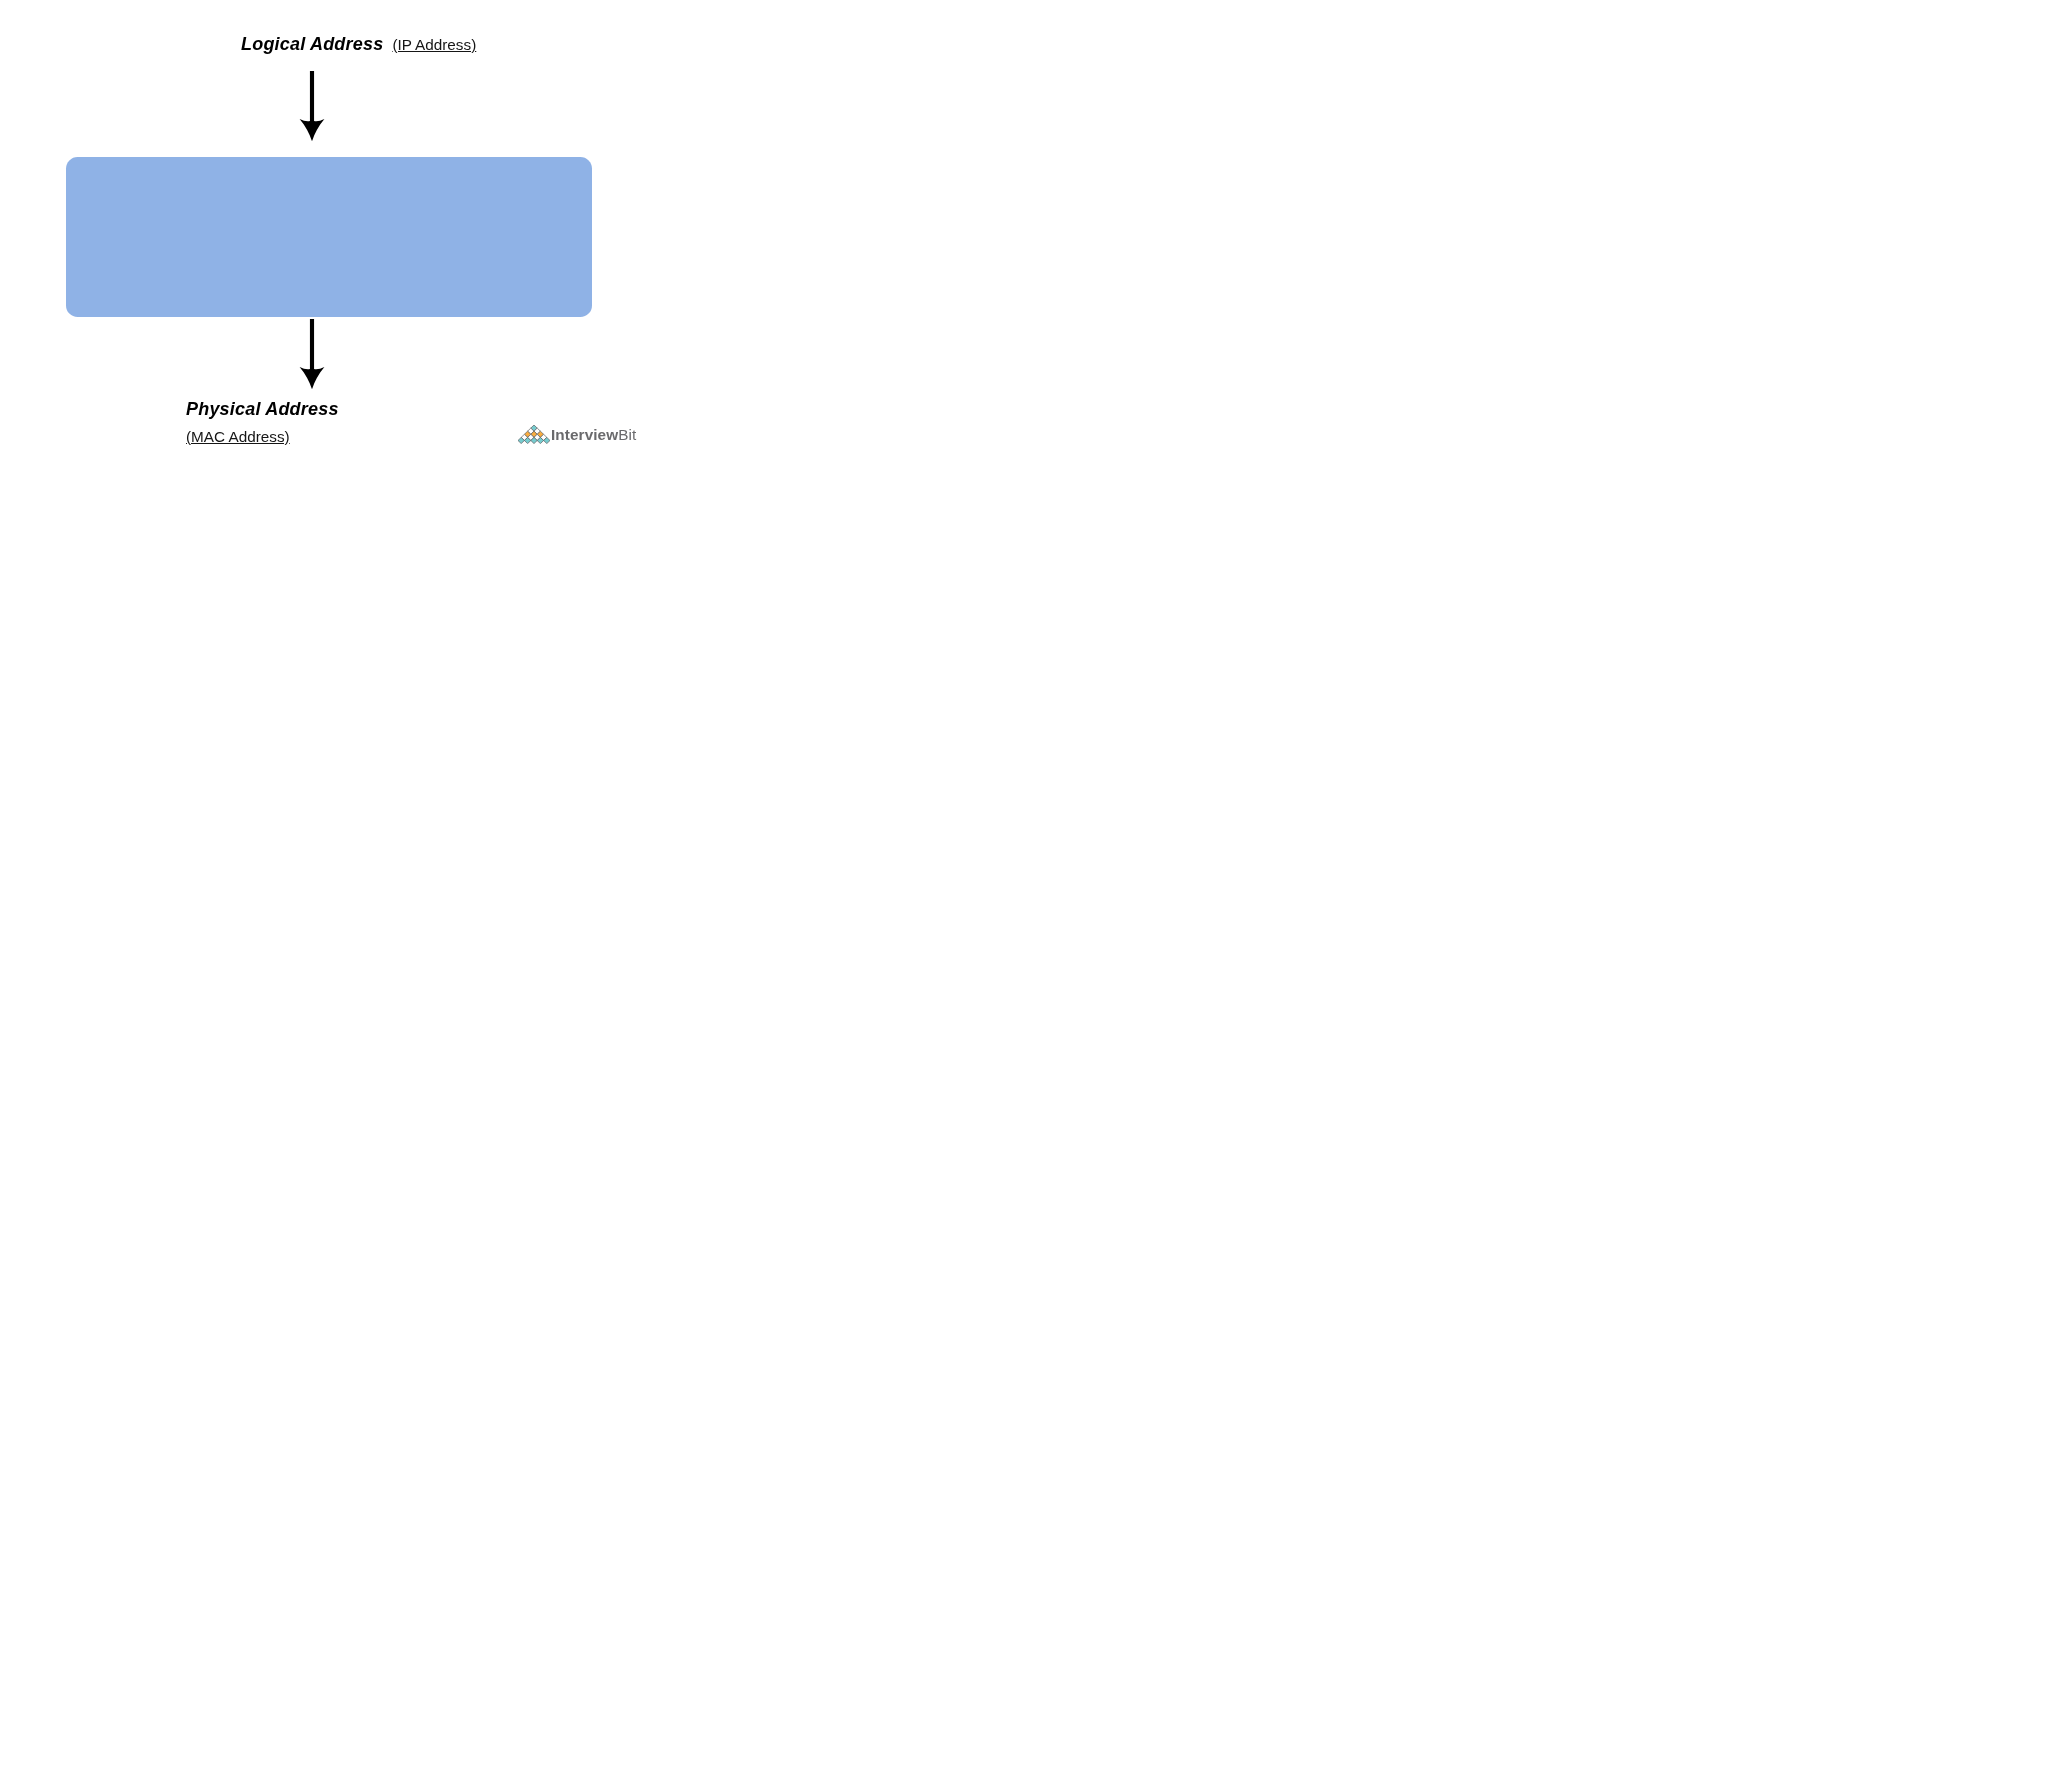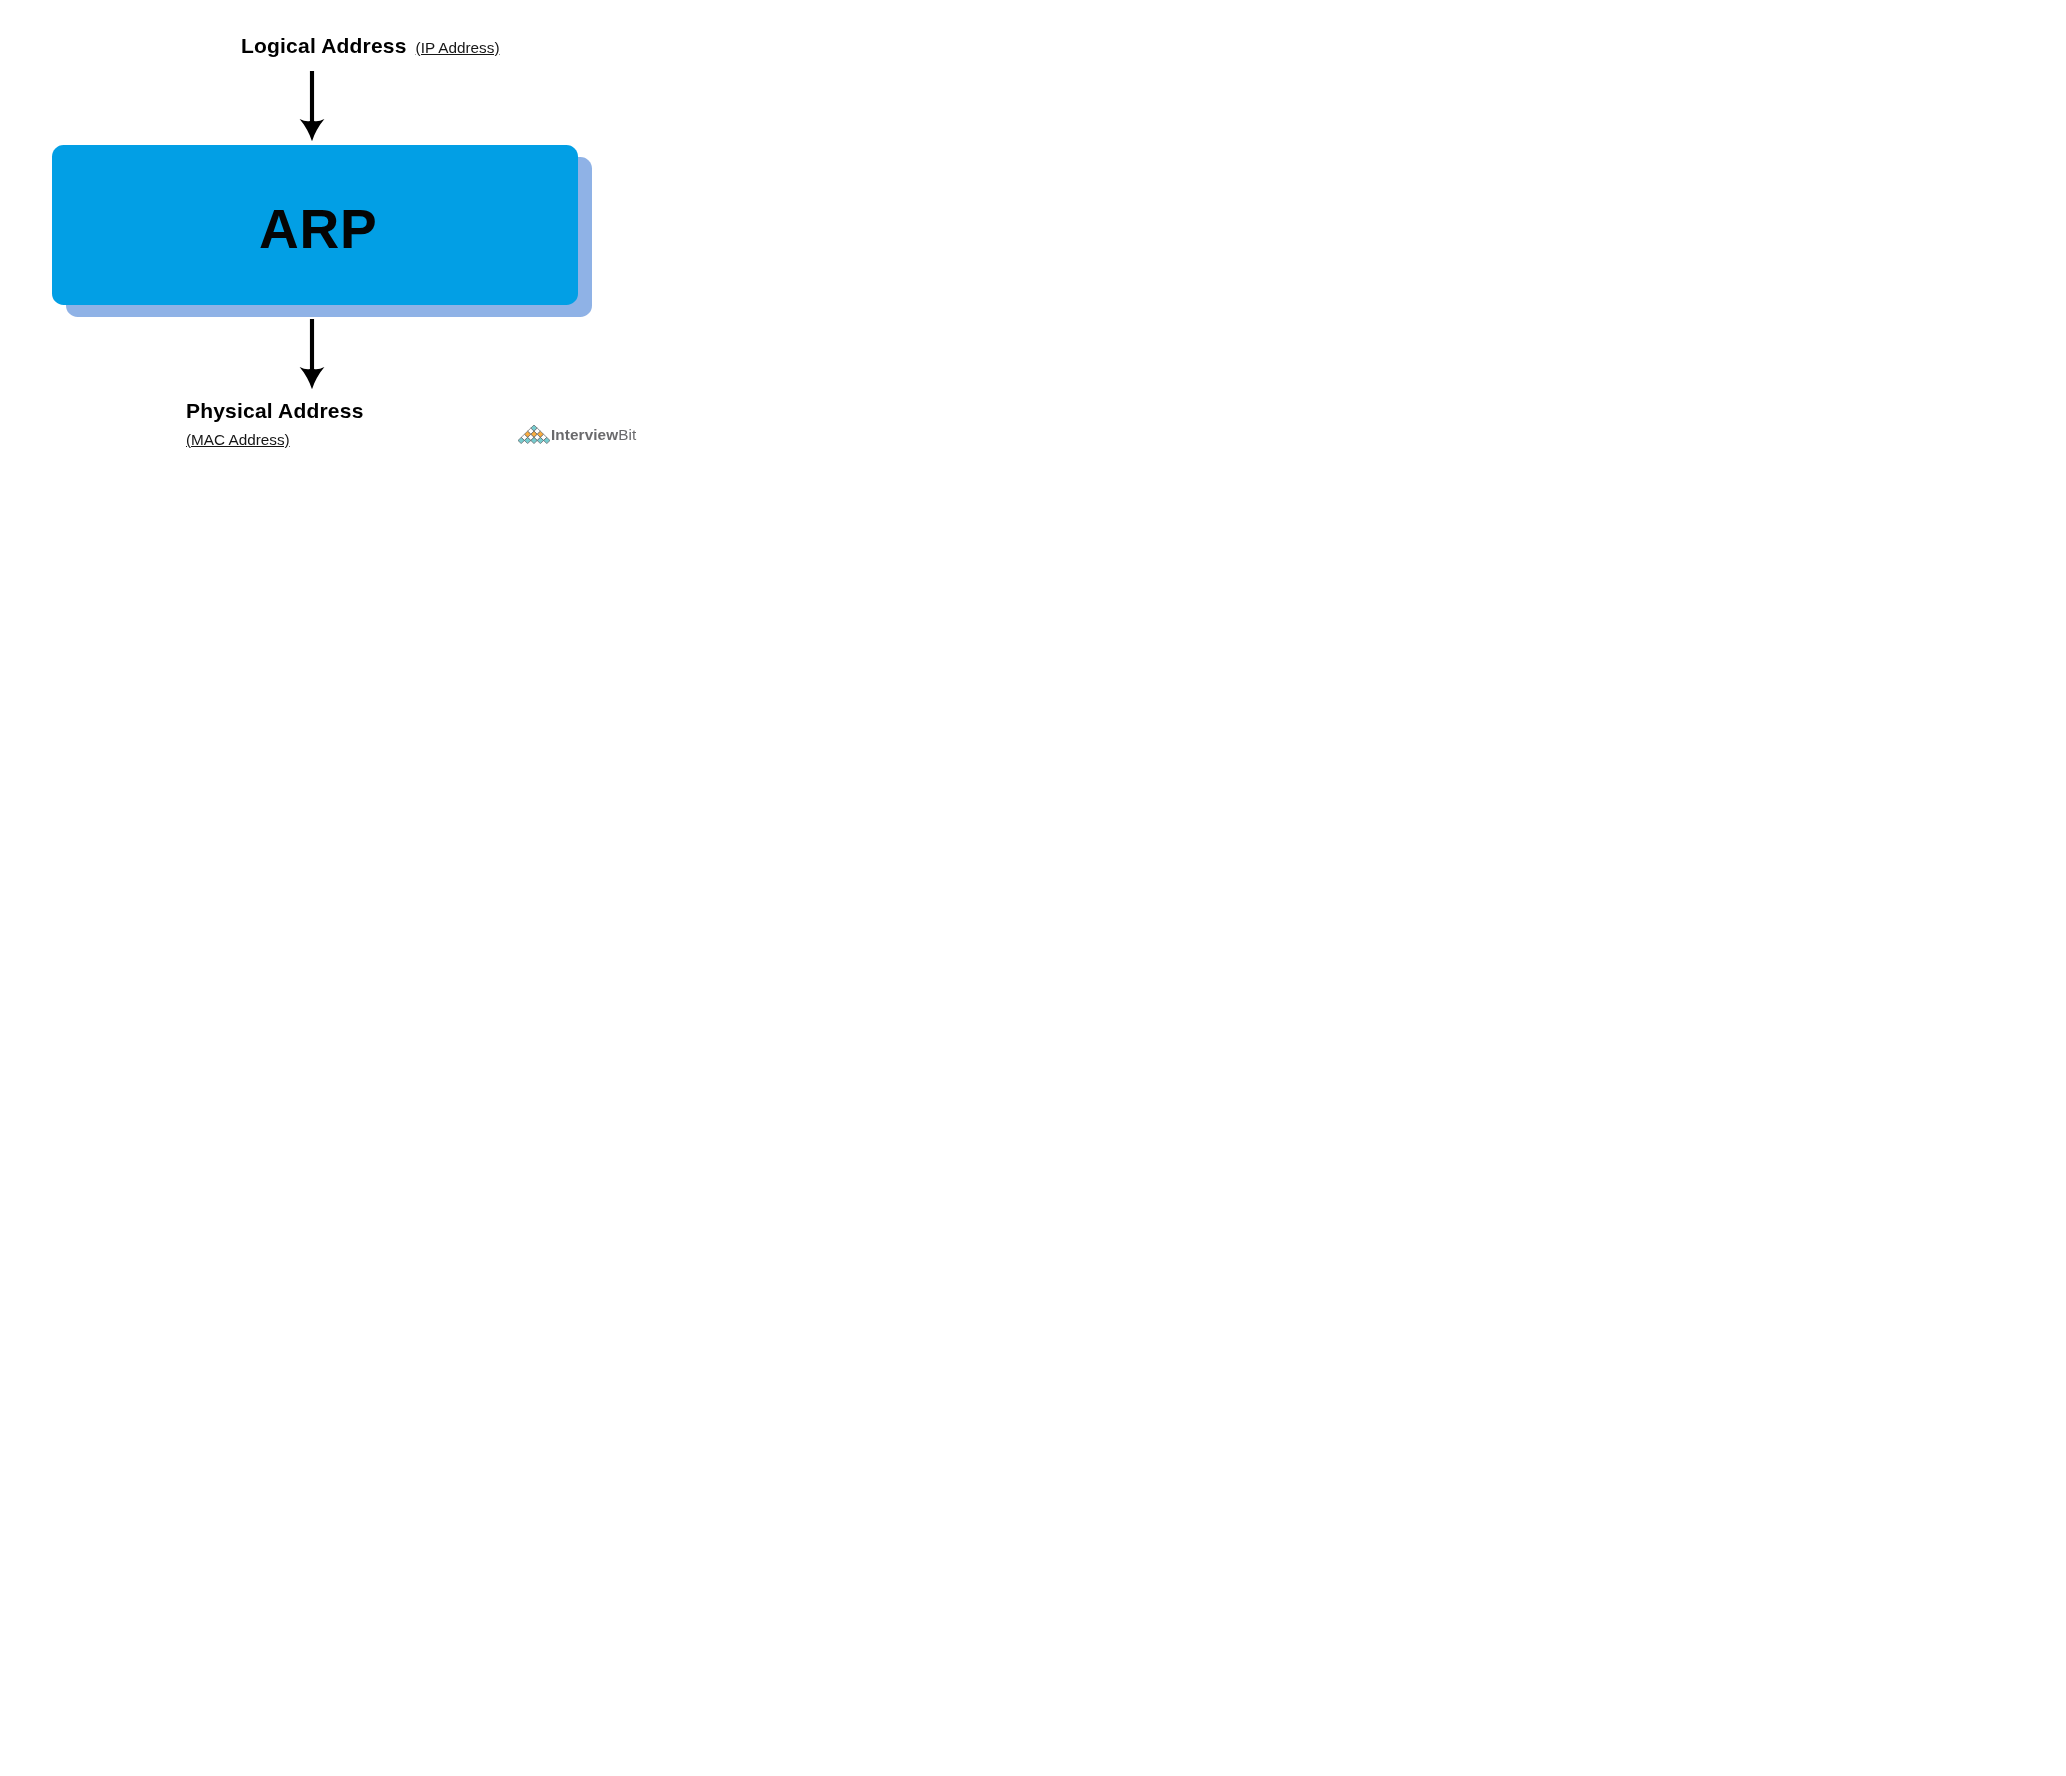--- a/index.html
+++ b/index.html
@@ -20,22 +20,23 @@
   .label-row {
     position: absolute;
     display: flex;
     align-items: baseline;
     white-space: nowrap;
     color: var(--label-text, #000);
     line-height: 1;
   }
   .label-bold {
     font-weight: 700;
-    font-size: 21px;
+    font-size: 18px;
     letter-spacing: 0.2px;
+    font-style: italic;
   }
   .label-paren {
     font-weight: 400;
     font-size: 15.3px;
     color: #161616;
     text-decoration: underline;
   }
   #label-logical  { left: 241px; top: 35px;  gap: 9px; }
   #label-physical { left: 186px; top: 400px; gap: 10.7px; flex-direction: column; }
 
@@ -116,23 +117,20 @@
     <path d="M26 0 L36 0 L36 121
              Q47 123 61 116
              C46 134 37 151 32 168
              Q31 171.5 30 168
              C25 151 16 134 1 116
              Q15 123 26 121 Z"></path>
   </svg>
 
   <div class="shadow-box"></div>
 
-  <div class="main-box">
-    <span class="arp-text">ARP</span>
-  </div>
 
   <svg class="down-arrow" id="arrow-bottom" viewBox="0 0 62 172" aria-hidden="true">
     <path d="M26 0 L36 0 L36 121
              Q47 123 61 116
              C46 134 37 151 32 168
              Q31 171.5 30 168
              C25 151 16 134 1 116
              Q15 123 26 121 Z"></path>
   </svg>
 

